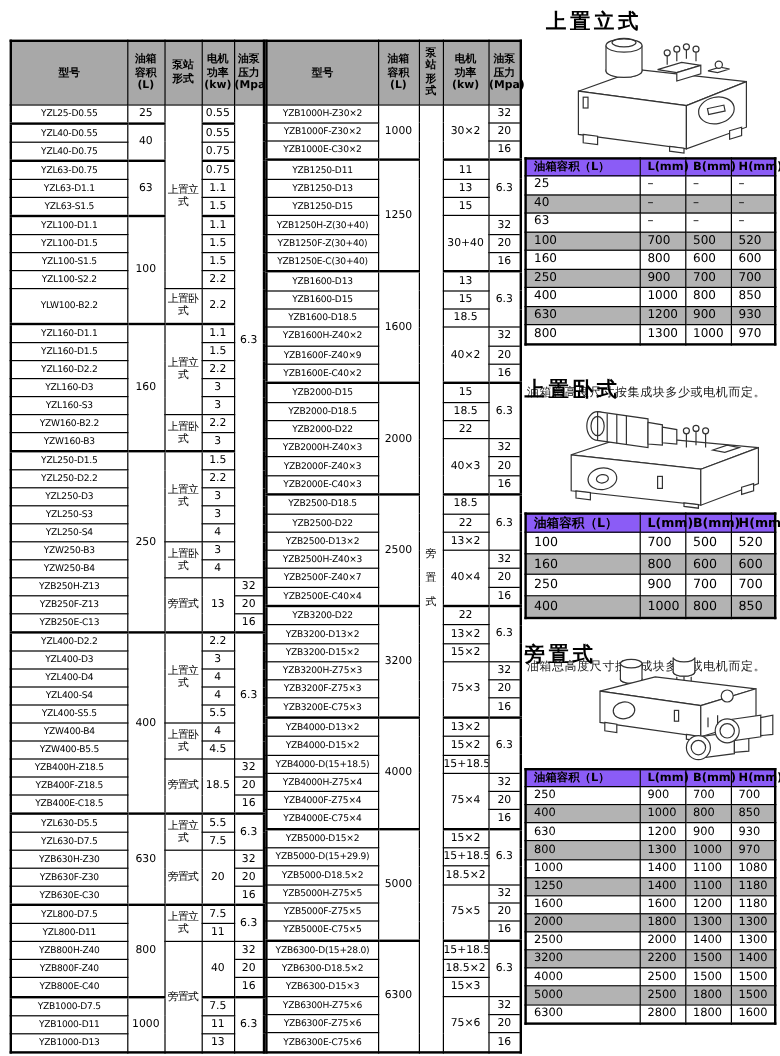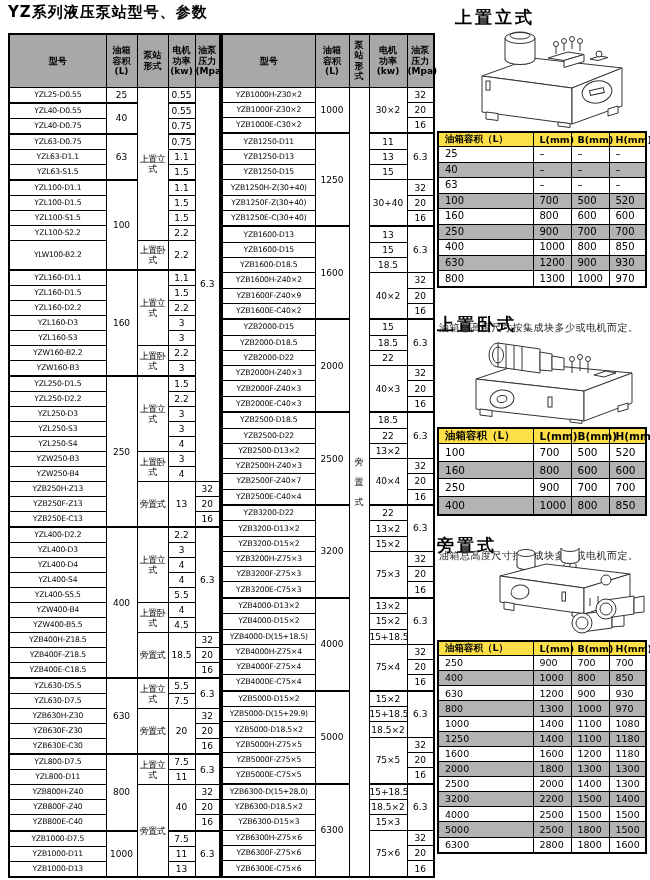--- a/index.html
+++ b/index.html
@@ -34,21 +34,21 @@
   td.vform{font-size:10.5px;line-height:30px;letter-spacing:0;}
 
   
   .sec-heading{position:absolute;font-size:17px;font-weight:bold;color:#000;letter-spacing:3px;}
   .illu{position:absolute;}
   table.dim{
     position:absolute;left:437px;border-collapse:collapse;table-layout:fixed;
     border:2px solid #000;width:208px;background:#fff;color:#000;
   }
   table.dim th{
-    background:#fde047;border:1px solid #000;font-size:9.5px;font-weight:bold;
+    background:#8b5cf6;border:1px solid #000;font-size:9.5px;font-weight:bold;
     text-align:left;padding:0 0 0 6px;vertical-align:middle;
   }
   table.dim td{
     border:1px solid #000;font-size:10px;text-align:left;
     padding:0 0 0 6px;vertical-align:middle;line-height:1;
   }
   table.dim tbody tr:nth-child(even){background:#b3b3b3;}
   #dim1{top:131px;height:157px;}
   #dim2{top:427px;height:89px;}
   #dim2 th,#dim2 td{font-size:10.5px;}
@@ -57,21 +57,20 @@
   .caption{position:absolute;left:439px;font-size:10px;color:#1a1a1a;line-height:10.5px;white-space:pre-line;letter-spacing:0.5px;margin-top:31px;}
 
   svg .ln{fill:#fff;stroke:#333;stroke-width:1;}
   svg .ln2{fill:none;stroke:#333;stroke-width:1;}
 </style>
 </head>
 <body>
 
 <div id="page">
 
-  <div id="title">YZ系列液压泵站型号、参数</div>
 
   <table class="main" id="tbl-left">
     <colgroup>
       <col style="width:97px">
         <col style="width:31px">
         <col style="width:31px">
         <col style="width:27px">
         <col style="width:25px">
     </colgroup>
   <thead>

